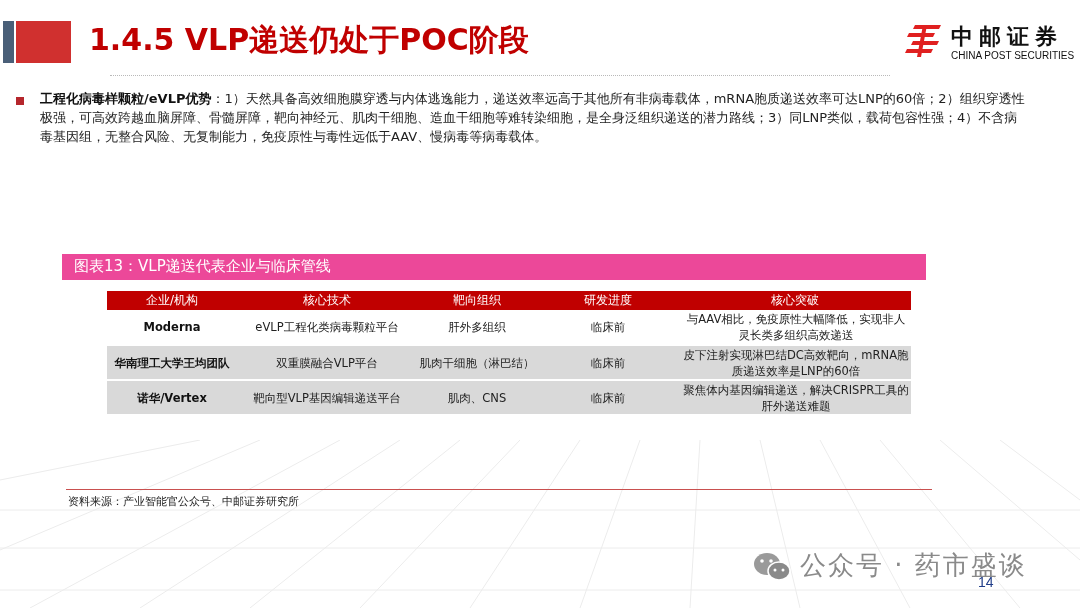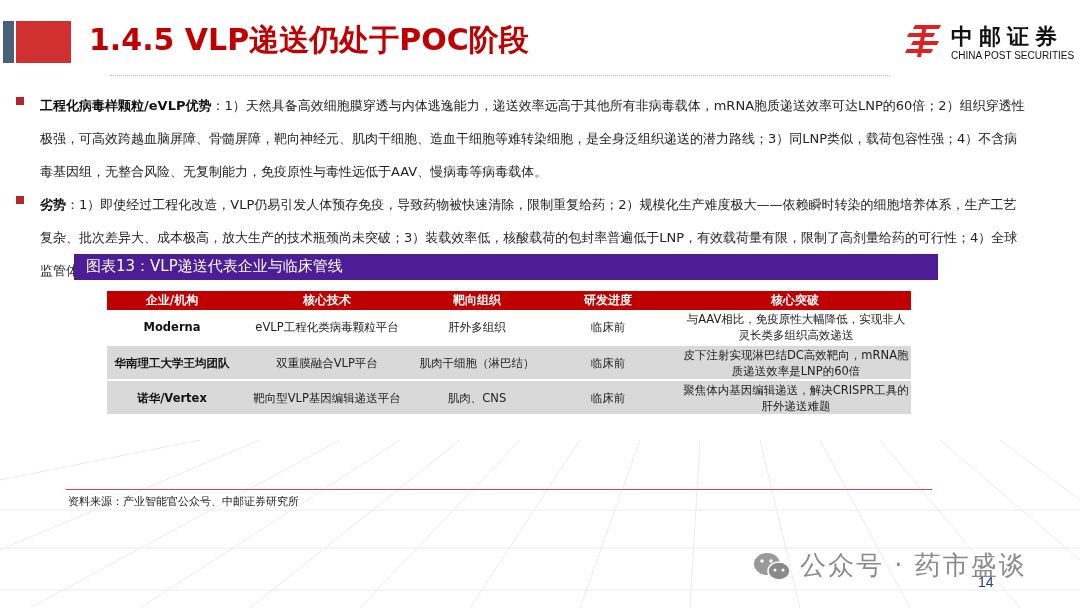--- a/index.html
+++ b/index.html
@@ -16,31 +16,31 @@
   .title { position: absolute; left: 89px; top: 20px; font-size: 30px; font-weight: bold; color: #c00000; letter-spacing: 0px; white-space: nowrap; font-family: "DejaVu Sans", sans-serif; }
   .title-rule { position: absolute; left: 110px; top: 75px; width: 780px; border-top: 1px dotted #b9b9b9; }
 
   .logo { position: absolute; left: 905px; top: 20px; width: 165px; height: 44px; }
   .logo-mark { position: absolute; left: 0; top: 3px; width: 36px; height: 34px; }
   .logo-cn { position: absolute; left: 46px; top: 2px; font-size: 22px; font-weight: bold; color: #111; letter-spacing: 6px; white-space: nowrap; font-family: Liberation Mono, monospace; }
   .logo-en { position: absolute; left: 46px; top: 30px; font-size: 10px; color: #111; white-space: nowrap; font-family: "Liberation Sans", sans-serif; }
 
   
   .bullets { position: absolute; left: 16px; top: 89px; width: 1010px; }
-  .bullet { position: relative; padding-left: 24px; font-size: 13px; line-height: 33px; color: #222; }
+  .bullet { position: relative; padding-left: 24px; font-size: 13px; line-height: 19px; color: #222; }
   .bullet .sq { position: absolute; left: 0; top: 8px; width: 8px; height: 8px; background: #b5262c; }
   .bullet .lead { font-weight: bold; color: #111; }
 
   
-  .fig-band { position: absolute; left: 74px; top: 254px; width: 864px; height: 26px; background: #4c1d95; }
+  .fig-band { position: absolute; left: 62px; top: 254px; width: 864px; height: 26px; background: #ec4899; }
   .fig-title { position: absolute; left: 12px; top: 3px; font-size: 15px; color: #ffffff; white-space: nowrap; }
 
   
   .tbl { position: absolute; left: 107px; top: 291px; width: 804px; border-collapse: collapse; font-size: 11.5px; color: #222; }
-  .tbl th { background: #c00000; color: #fff; font-weight: bold; height: 19px; font-size: 12px; text-align: center; }
+  .tbl th { background: #c00000; color: #fff; font-weight: normal; height: 19px; font-size: 12px; text-align: center; }
   .tbl td { height: 35px; text-align: center; vertical-align: middle; line-height: 16px; padding: 0 2px; border-bottom: 2px solid #ffffff; }
   .tbl tr.shade td { background: #d9d9d9; }
   .tbl td.org { font-weight: bold; color: #111; }
   .tbl td.brk { text-align: center; padding-left: 4px; }
   .c1 { width: 130px; } .c2 { width: 180px; } .c3 { width: 120px; } .c4 { width: 142px; } .c5 { width: 232px; }
 
   
   .src-rule { position: absolute; left: 66px; top: 489px; width: 866px; border-top: 1.5px solid #c9504f; }
   .source { position: absolute; left: 68px; top: 494px; font-size: 11px; color: #222; white-space: nowrap; text-align: center; }
 
@@ -95,24 +95,20 @@
   </svg>
   <div class="logo-cn">中邮证券</div>
   <div class="logo-en">CHINA POST SECURITIES</div>
 </div>
 
 <div class="bullets">
   <div class="bullet">
     <span class="sq"></span>
     <span class="lead">工程化病毒样颗粒/eVLP优势</span><span>：1）天然具备高效细胞膜穿透与内体逃逸能力，递送效率远高于其他所有非病毒载体，mRNA胞质递送效率可达LNP的60倍；2）组织穿透性极强，可高效跨越血脑屏障、骨髓屏障，靶向神经元、肌肉干细胞、造血干细胞等难转染细胞，是全身泛组织递送的潜力路线；3）同LNP类似，载荷包容性强；4）不含病毒基因组，无整合风险、无复制能力，免疫原性与毒性远低于AAV、慢病毒等病毒载体。</span>
   </div>
-  <div class="bullet">
-    <span class="sq"></span>
-    <span class="lead">劣势</span><span>：1）即使经过工程化改造，VLP仍易引发人体预存免疫，导致药物被快速清除，限制重复给药；2）规模化生产难度极大——依赖瞬时转染的细胞培养体系，生产工艺复杂、批次差异大、成本极高，放大生产的技术瓶颈尚未突破；3）装载效率低，核酸载荷的包封率普遍低于LNP，有效载荷量有限，限制了高剂量给药的可行性；4）全球监管体系尚未成熟，临床转化的审批周期与风险远高于其他技术路线。</span>
-  </div>
 </div>
 
 <div class="fig-band">
   <div class="fig-title">图表13：VLP递送代表企业与临床管线</div>
 </div>
 
 <table class="tbl">
   <thead>
     <tr>
       <th class="c1">企业/机构</th>

